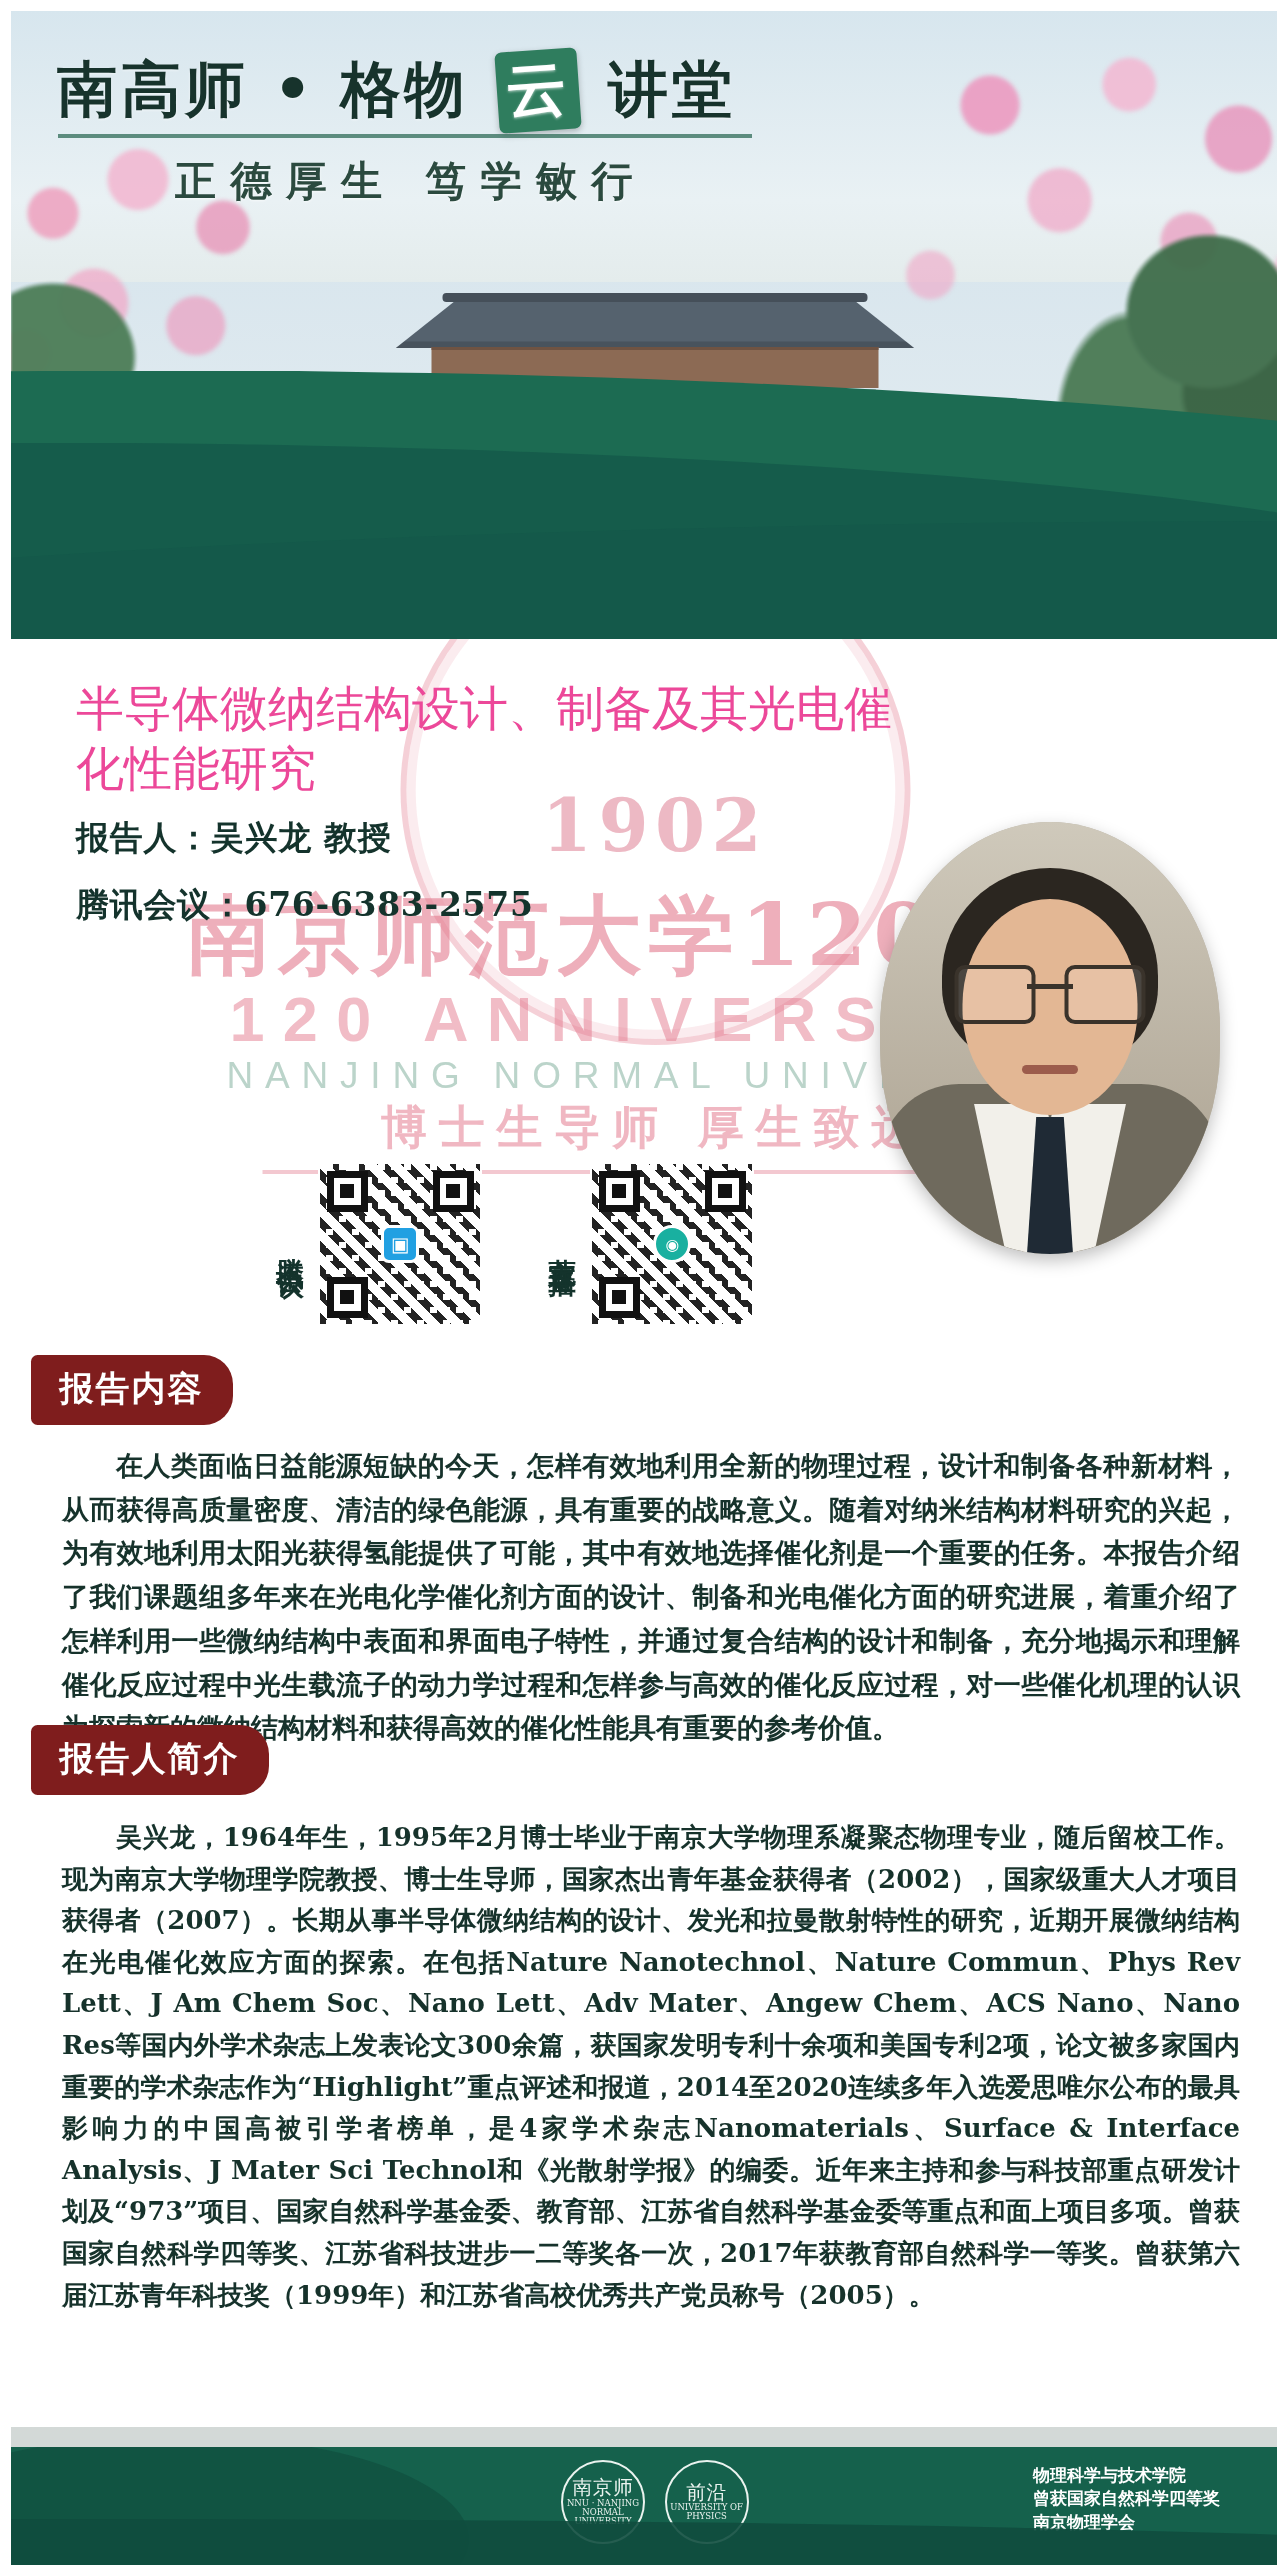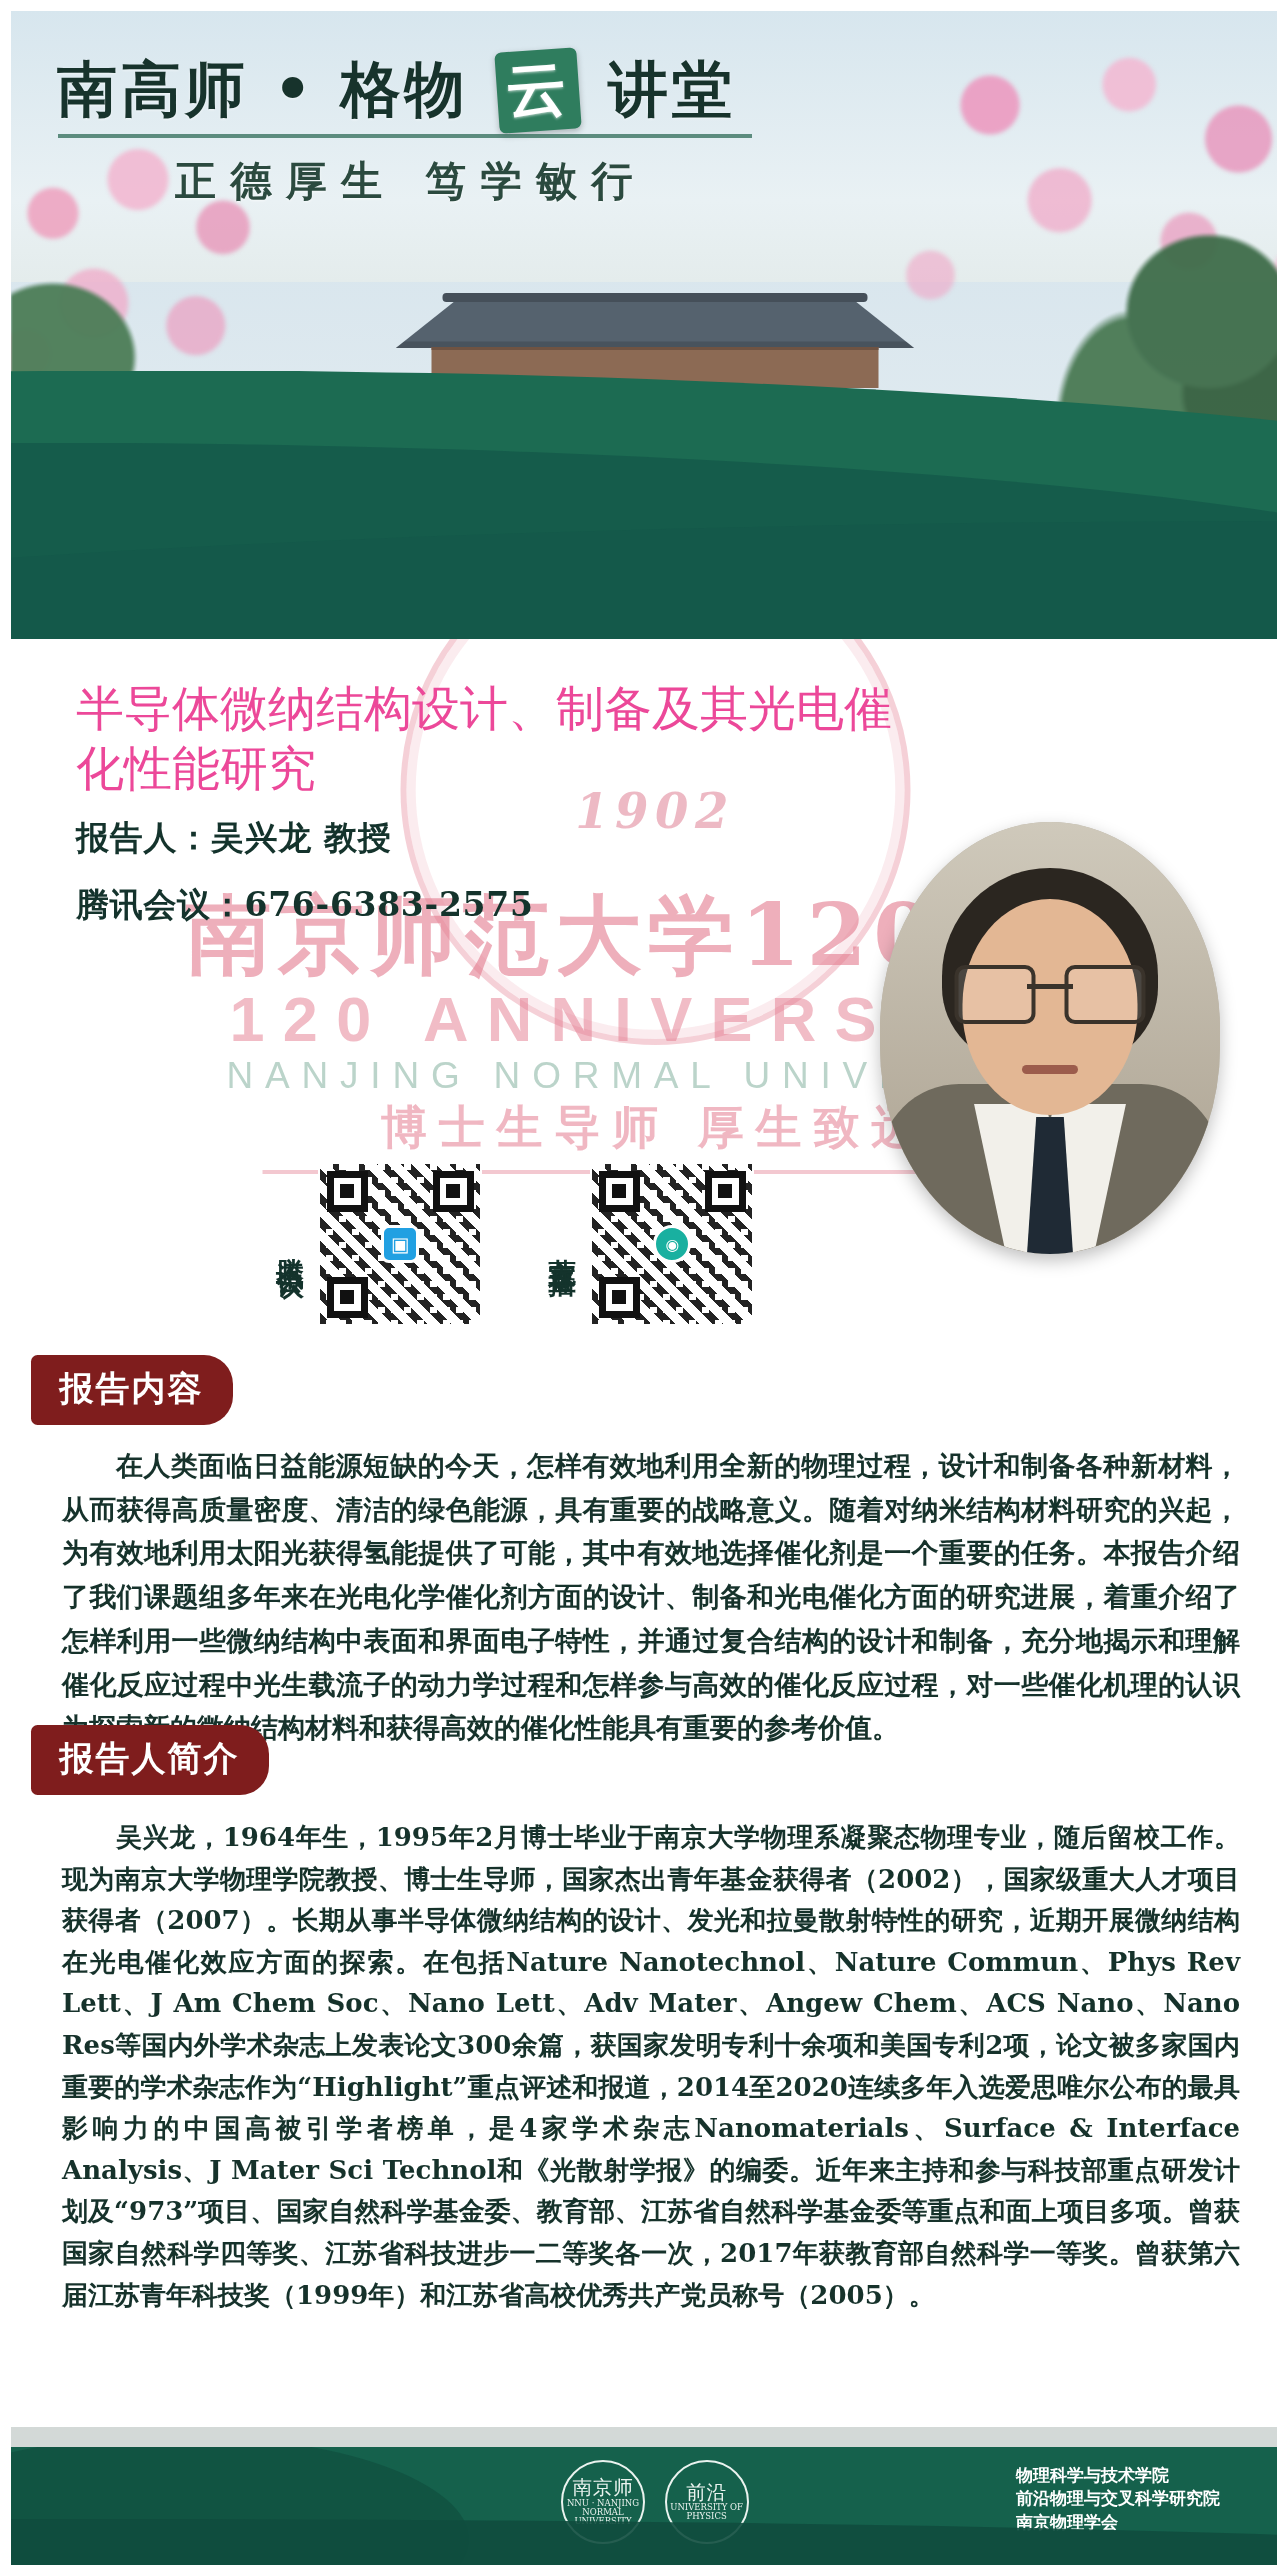--- a/index.html
+++ b/index.html
@@ -185,22 +185,22 @@
     width:981px; text-align:center; pointer-events:none;
   }
   .wm-seal {
     position:absolute; left:50%; top:-353px; transform:translateX(-50%);
     width:510px; height:510px; border-radius:50%;
     border:6.5px solid rgba(226,120,140,.35);
     box-shadow: inset 0 0 0 9.2px rgba(226,120,140,.14);
   }
   .wm-seal-year {
     position:absolute; left:50%; top:-105px; transform:translateX(-50%);
-    font-family:"DejaVu Serif", serif; font-size:48px; font-weight:bold;
-    color:rgba(214,100,124,.45); letter-spacing:6.5px;font-style:italic;
+    font-family:"DejaVu Serif", serif; font-size:72px; font-weight:bold;
+    color:rgba(214,100,124,.45); letter-spacing:6.5px;
   }
   .wm-cn {
     font-family:"DejaVu Serif", serif;
     font-size:86px; font-weight:bold;
     color:rgba(222,96,120,.5); letter-spacing:6.5px; line-height:1.1;
     white-space:nowrap;
   }
   .wm-en1 {
     font-size:63px; font-weight:bold; letter-spacing:18.3px;
     color:rgba(222,96,120,.42);
@@ -509,20 +509,20 @@
         <span class="big">南京师</span>
         <span class="sm">NNU · NANJING NORMAL UNIVERSITY</span>
       </div>
       <div class="logoCircle">
         <span class="big">前沿</span>
         <span class="sm">UNIVERSITY OF PHYSICS</span>
       </div>
     </div>
     <div class="footerOrgs">
       <div>物理科学与技术学院</div>
-      <div>前沿物理与交叉科学研究院</div>
+      <div>曾获国家自然科学四等奖</div>
       <div>南京物理学会</div>
     </div>
     <div class="footerBottomCurve"></div>
   </div>
 
 </div>
 
 
 </body></html>

